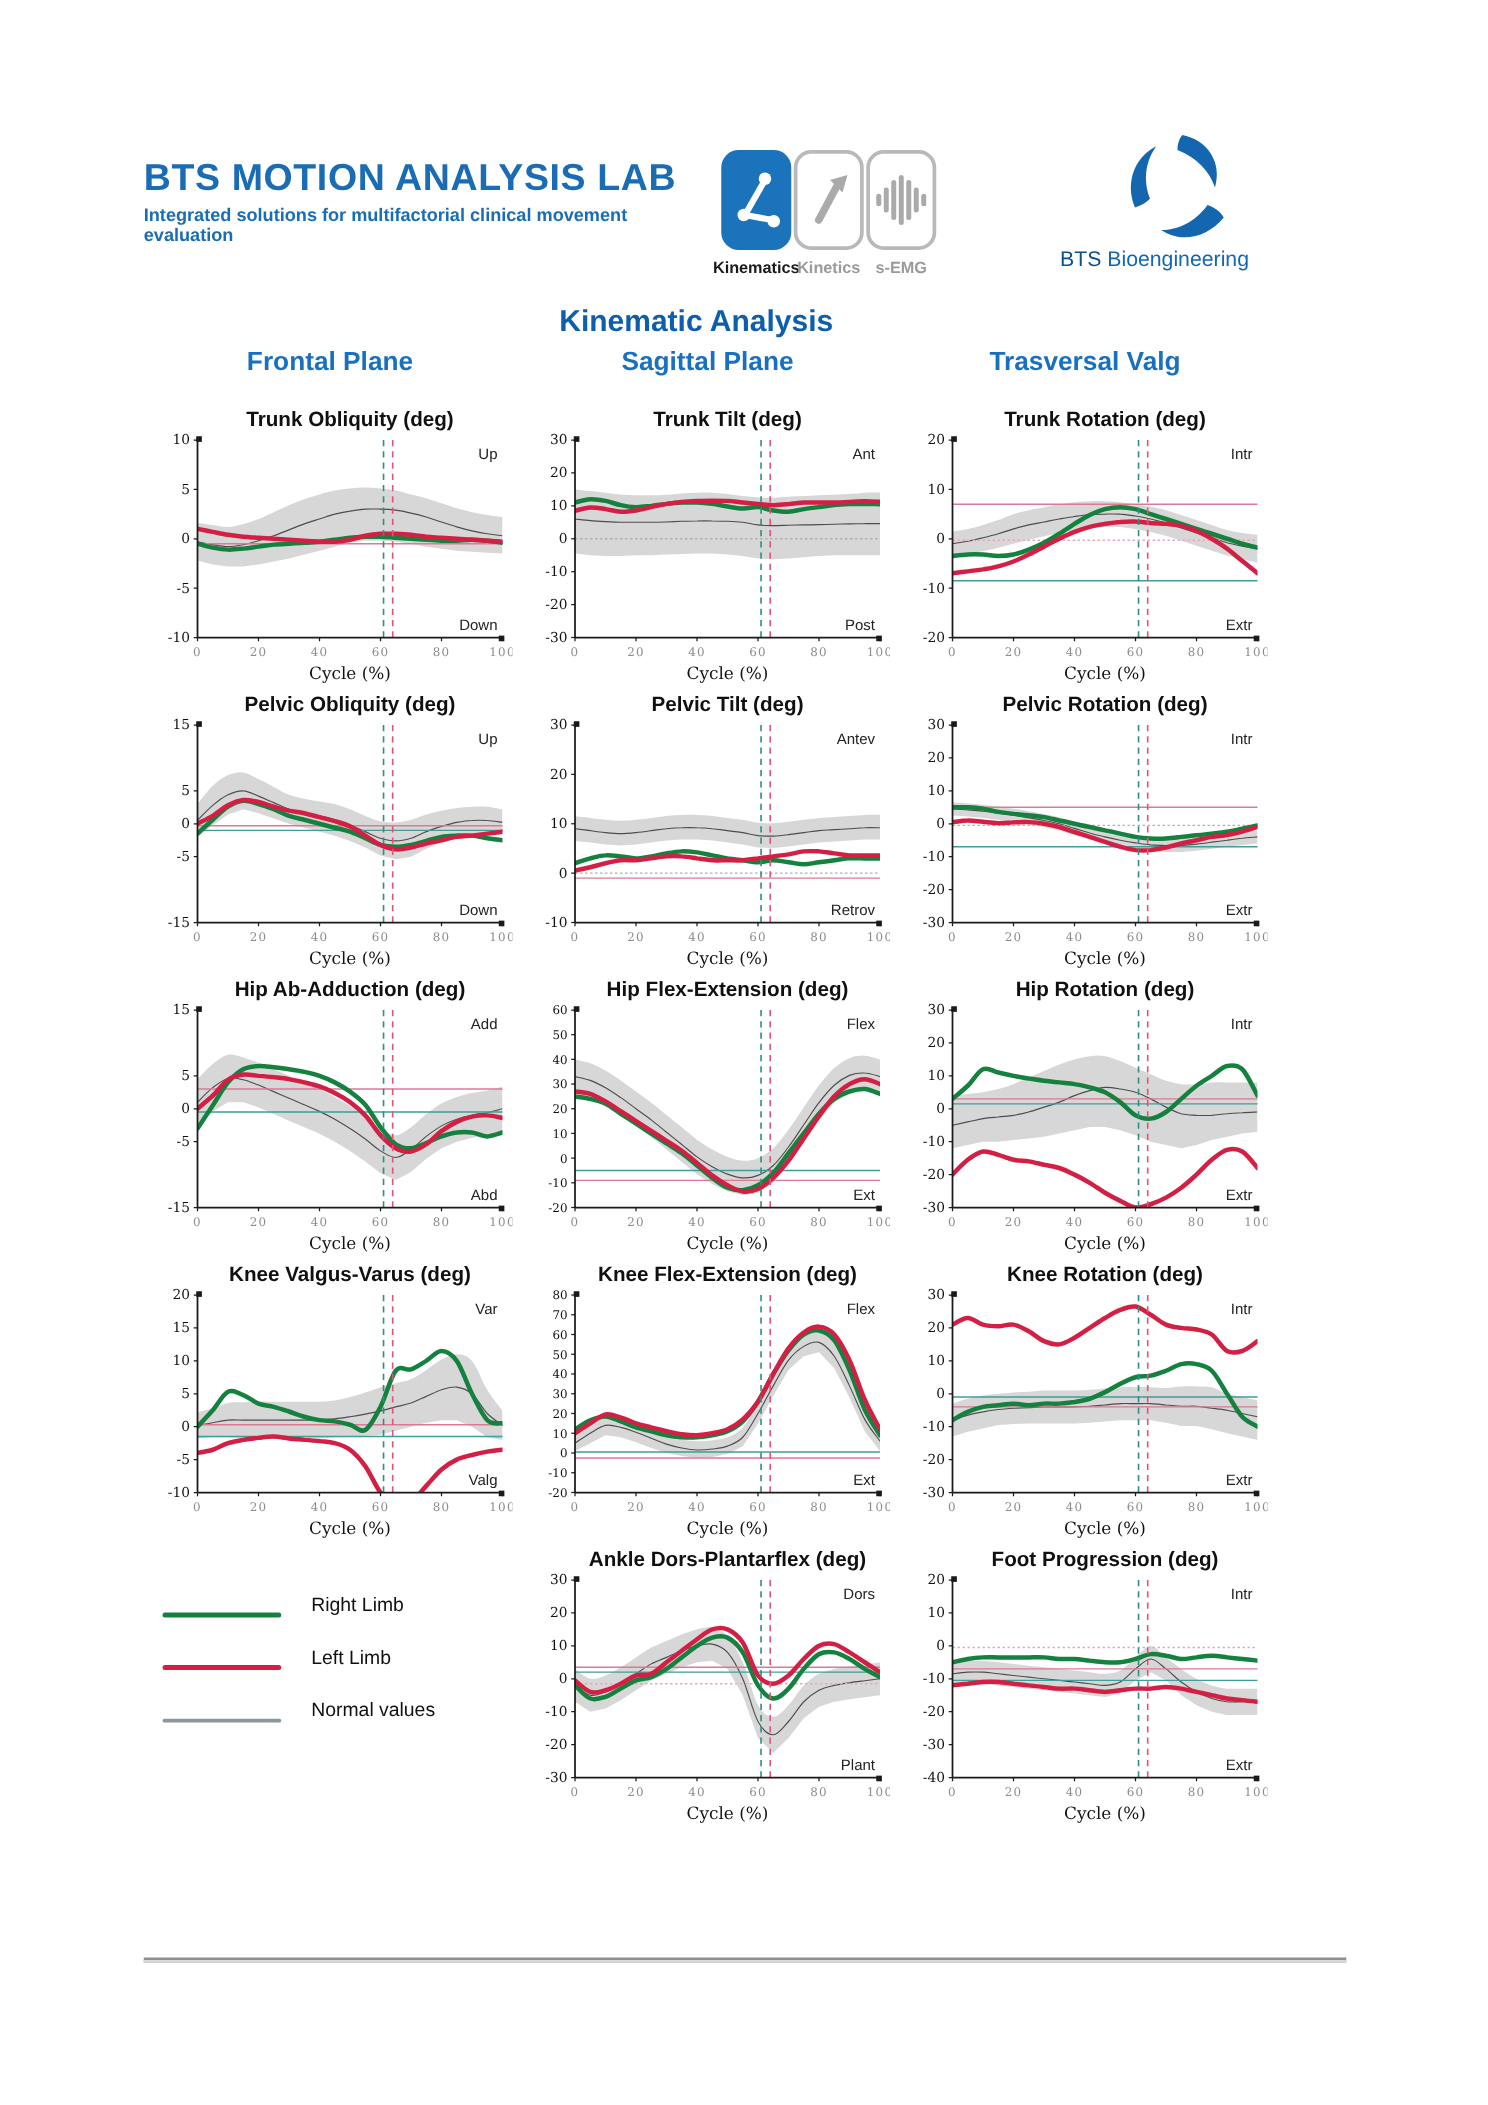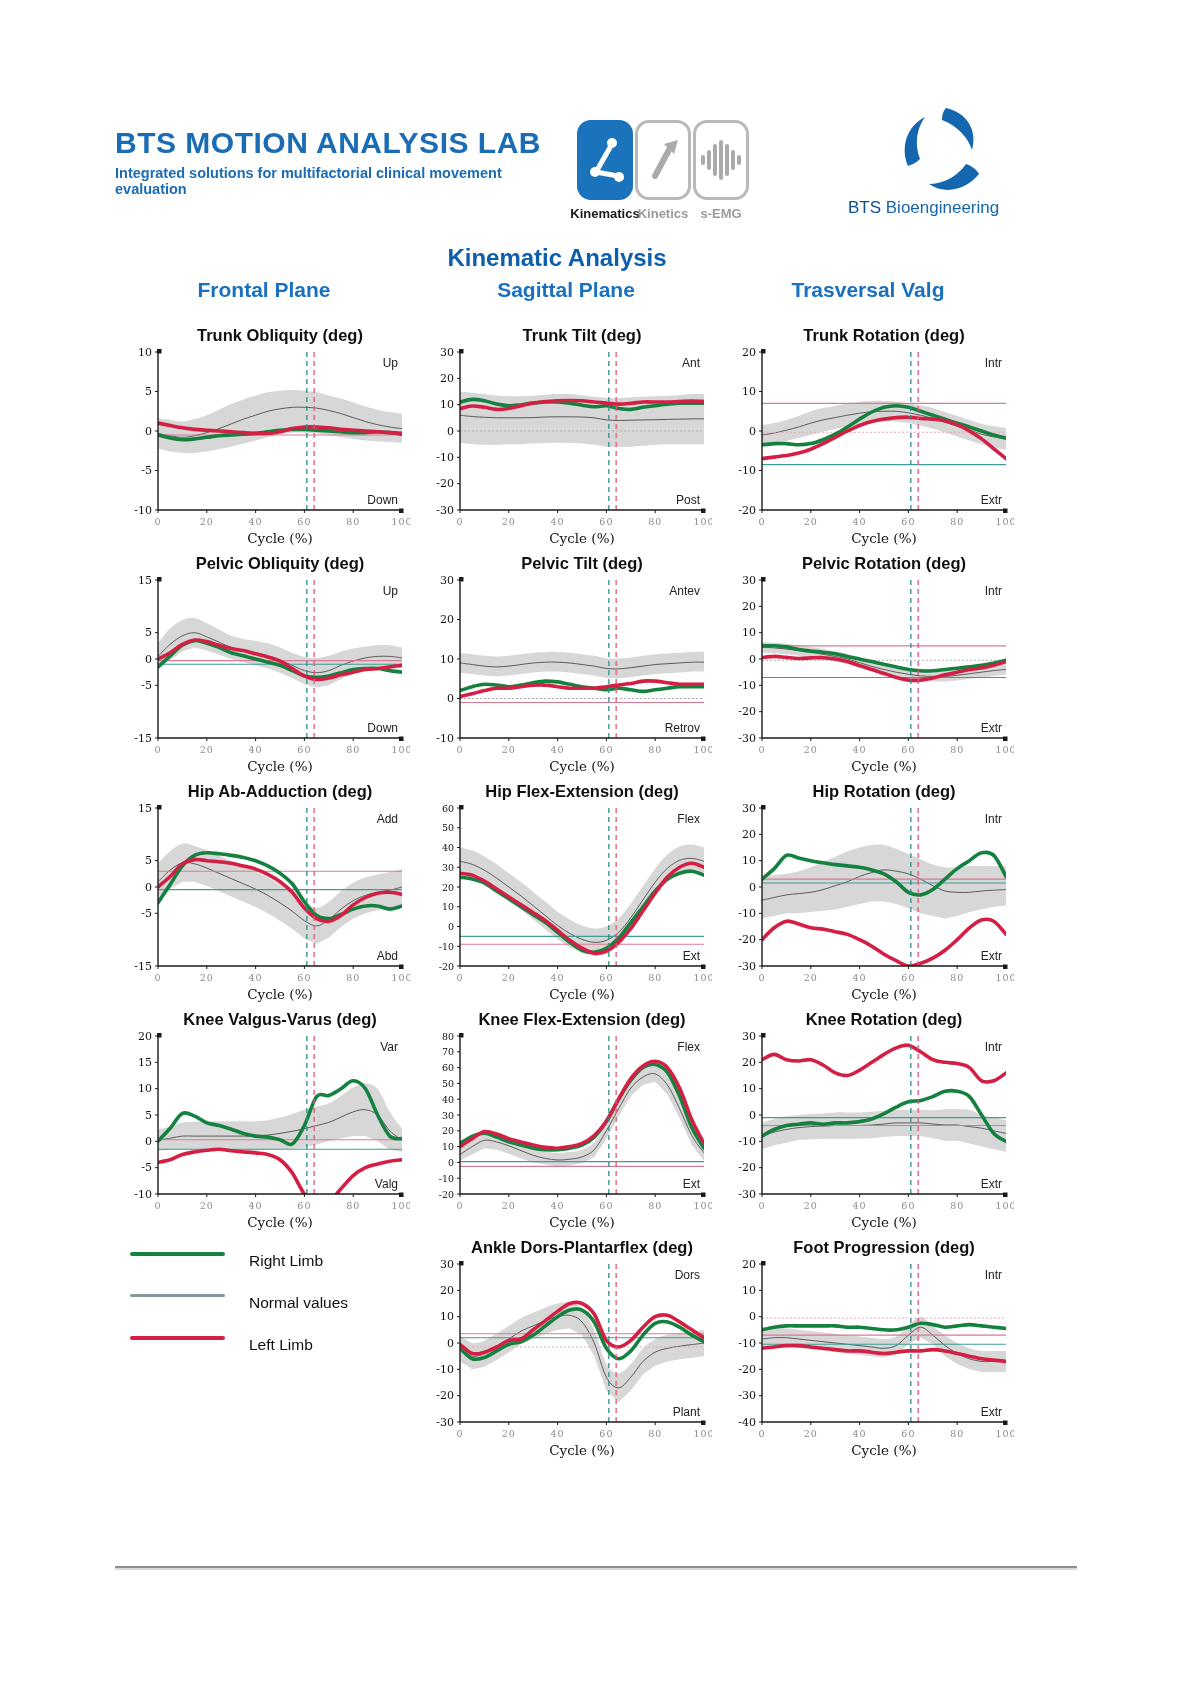--- a/index.html
+++ b/index.html
@@ -25,21 +25,21 @@
 
   
   .main-title{position:absolute;left:0;top:244px;width:1114px;text-align:center;color:#0d5fae;font-size:24px;font-weight:800;}
   .plane-header{position:absolute;top:278px;width:292px;text-align:center;color:#1a70c0;font-size:21px;font-weight:600;}
 
   
   .chart-cell{position:absolute;width:292px;height:226px;}
 
   
   .legend{position:absolute;left:130px;top:1252px;width:260px;}
-  .legend-row{display:flex;align-items:flex-start;height:42px;}
+  .legend-row{display:flex;align-items:flex-end;height:42px;}
   .legend-swatch{width:95px;border-radius:2px;margin-right:24px;}
   .legend-label{font-size:15.5px;color:#111;}
 
   .divider{position:absolute;left:115px;top:1566px;width:962px;height:2px;background:#8f8f8f;border-bottom:2px solid #d9d9d9;}
 </style>
 </head>
 <body>
 
 <div class="page">
 
@@ -784,23 +784,23 @@
         <text x="280" y="41" text-anchor="end" font-size="12" fill="#222" font-family="&quot;Liberation Sans&quot;,sans-serif">Intr</text>
         <text x="280" y="178" text-anchor="end" font-size="12" fill="#222" font-family="&quot;Liberation Sans&quot;,sans-serif">Extr</text>
       </svg></div>
 
   <div class="legend">
     <div class="legend-row">
       <div class="legend-swatch" style="height:4px;background:#15813f"></div>
       <div class="legend-label">Right Limb</div>
     </div>
     <div class="legend-row">
+      <div class="legend-swatch" style="height:4px;background:#d41f44"></div>
+      <div class="legend-label">Left Limb</div>
+    </div>
+    <div class="legend-row">
       <div class="legend-swatch" style="height:3px;background:#8a989e"></div>
       <div class="legend-label">Normal values</div>
     </div>
-    <div class="legend-row">
-      <div class="legend-swatch" style="height:4px;background:#d41f44"></div>
-      <div class="legend-label">Left Limb</div>
-    </div>
   </div>
 
   <div class="divider"></div>
 </div>
 
 </body></html>

